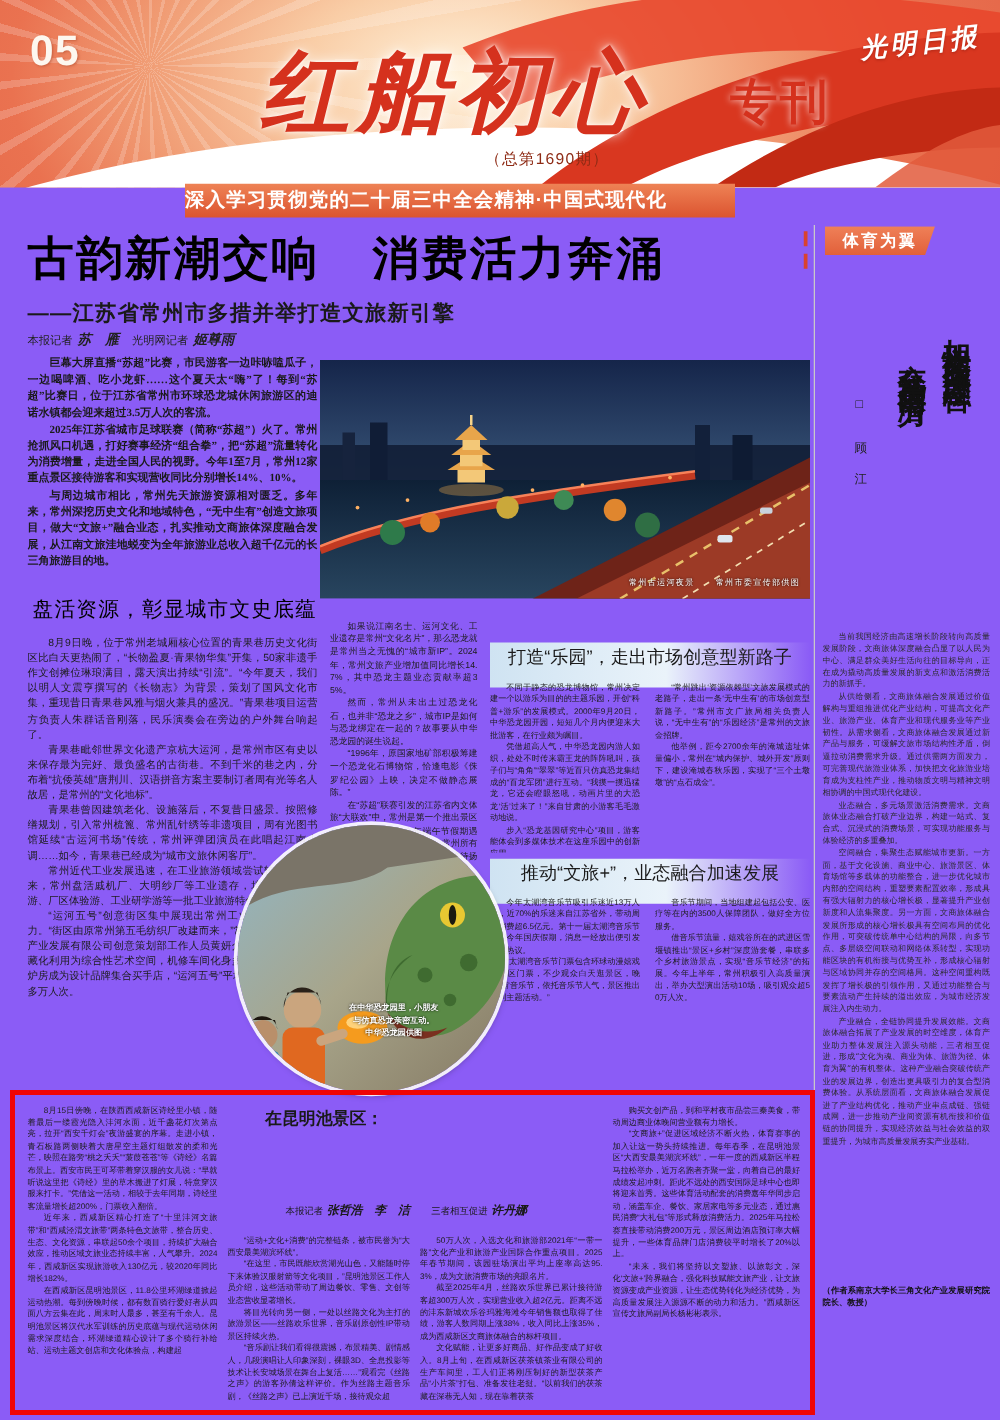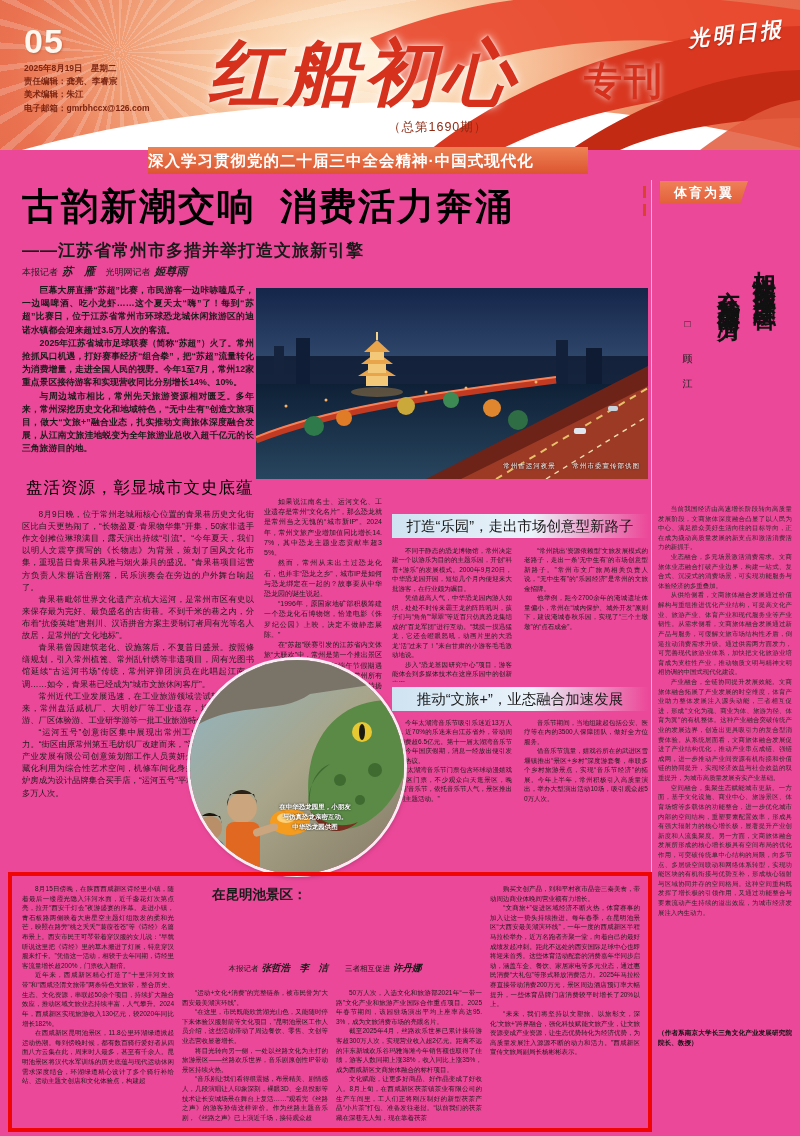--- a/index.html
+++ b/index.html
@@ -1,19 +1,19 @@
 <!DOCTYPE html>
 <html><head>
 <meta charset="utf-8">
 <style>
   * { margin:0; padding:0; box-sizing:border-box; }
   html,body { background:#888; }
   .page {
     position:relative; width:800px; height:1136px; margin:0 auto;
-    background:#ec4899; overflow:hidden;
+    background:#8b5cf6; overflow:hidden;
     font-family:"Liberation Sans", sans-serif; color:#1a1a1a;
   }
 
   
   .header { position:absolute; left:0; top:0; width:800px; height:150px; overflow:hidden;
     background:radial-gradient(ellipse 460px 280px at 46% 42%, #fff3dd 0%, #f9cda6 28%, #f09a72 56%, #ea7250 78%, #e5684a 100%); }
   .rays { position:absolute; left:-60px; top:-90px; width:560px; height:340px; opacity:.55;
     background:repeating-conic-gradient(from 195deg at 32% 42%, rgba(255,255,255,.35) 0 3deg, rgba(255,255,255,0) 3deg 11deg); }
   .header-curve { position:absolute; left:-190px; top:102px; width:1210px; height:400px;
     background:#fff; border-radius:50%; }
@@ -35,40 +35,40 @@
   
   .banner { position:absolute; left:148px; top:147px; width:440px; height:27px;
     background:linear-gradient(180deg,#ee8255,#dc5430); color:#fff; font-weight:bold;
     font-size:15.5px; letter-spacing:1px; text-align:left; line-height:27px; }
   .banner:before, .banner:after { content:""; position:absolute; top:3px; width:34px; height:21px;
     background:#f2ad8b; z-index:-1; }
   .banner:before { left:-18px; transform:skewX(-20deg); }
   .banner:after  { right:-18px; transform:skewX(-20deg); }
 
   
-  .headline { position:absolute; left:22px; top:182px; width:625px; display:flex; gap:24px;
+  .headline { position:absolute; left:22px; top:182px; width:625px; display:flex; gap:42px;
     font-family:"DejaVu Serif", serif; font-weight:bold; font-size:37px; letter-spacing:2px; color:#000; }
   .subhead { position:absolute; left:22px; top:239px; font-size:17px; font-weight:bold; letter-spacing:1px; }
   .byline { position:absolute; left:22px; top:264px; font-size:9px; color:#222; }
   .byline b { font-family:Liberation Serif, serif; font-size:11px; font-style:italic; margin:0 8px 0 4px; }
 
   
   .lead { position:absolute; left:22px; top:284px; width:232px; height:194px; overflow:hidden;
-    font-family:Liberation Sans, sans-serif; font-weight:bold; font-size:8.8px; line-height:1.5;
+    font-family:Liberation Serif, serif; font-weight:bold; font-size:8.8px; line-height:1.5;
     text-align:justify; word-break:break-all; }
   .lead p { text-indent:2em; }
   .main-photo { position:absolute; left:256px; top:288px; width:392px; height:191px; overflow:hidden; }
   .photo-caption { position:absolute; left:256px; top:462px; width:384px; text-align:right;
     font-size:6.5px; color:#fff; text-shadow:0 0 2px #000; letter-spacing:1px; }
   .photo-caption span { margin-left:14px; }
 
   
   .sec-title { position:absolute; font-family:"DejaVu Serif", serif; font-weight:normal; color:#000; }
   .sec-title-1 { left:26px; top:477px; font-size:16.5px; letter-spacing:1px; }
-  .band { position:absolute; left:392px; width:256px; height:24px; text-align:center; line-height:24px;
+  .band { position:absolute; left:392px; width:256px; height:36px; text-align:center; line-height:24px;
     font-size:14.5px; background:linear-gradient(90deg,#cfe3f2,#eaf3fa 55%,rgba(255,255,255,0)); }
   .band-2 { top:514px; } .band-3 { top:687px; }
   .coltext { position:absolute; overflow:hidden; text-align:justify; word-break:break-all;
     line-height:1.46; color:#1c1c1c; }
   .coltext p { text-indent:2em; }
   .c-s1a { left:22px;  top:508px; width:232px; height:358px; font-size:8.3px; }
   .c-s1b { left:264px; top:497px; width:118px; height:370px; font-size:7px; }
   .c-s2a { left:392px; top:546px; width:120px; height:136px; font-size:6.5px; }
   .c-s2b { left:524px; top:546px; width:124px; height:136px; font-size:6.5px; }
   .c-s3a { left:392px; top:718px; width:120px; height:148px; font-size:6.5px; }
@@ -125,26 +125,20 @@
   <div class="header">
     <div class="rays"></div>
     <div class="header-curve"></div>
     <svg class="ribbon-svg" viewBox="0 0 430 150">
       <path d="M0,38 C120,-10 240,-18 430,10 L430,64 C300,22 150,40 40,86 Z" fill="#e8472c" opacity="0.9"></path>
       <path d="M60,150 C160,70 300,30 430,26 L430,92 C330,86 200,112 130,150 Z" fill="#d93720"></path>
       <path d="M200,150 C280,96 360,72 430,70 L430,118 C360,118 290,132 250,150 Z" fill="#c22a14"></path>
       <path d="M330,150 C370,120 400,104 430,100 L430,150 Z" fill="#e25a3c" opacity="0.85"></path>
     </svg>
     <div class="page-num">05</div>
-    <div class="date-block">
-      <div>2025年8月19日　星期二</div>
-      <div>责任编辑：龚亮、李睿宸</div>
-      <div>美术编辑：朱江</div>
-      <div>电子邮箱：gmrbhccx@126.com</div>
-    </div>
     <div class="masthead">红船初心</div>
     <div class="masthead-suffix">专刊</div>
     <div class="issue-no">（总第1690期）</div>
     <div class="paper-name">光明日报</div>
   </div>
 
   <div class="banner">深入学习贯彻党的二十届三中全会精神·中国式现代化</div>
 
   <div class="headline">
     <span>古韵新潮交响</span>
@@ -293,24 +287,24 @@
   </div>
 
   <div class="v-divider"></div>
   <div class="red-marks"><i></i><i></i></div>
   <div class="expert-badge">体育为翼</div>
   <div class="v-title v-t1">加快文商旅体深度融合</div>
   <div class="v-title v-t2">充分释放内需潜力</div>
   <div class="v-author">□ 顾　江</div>
   <div class="expert-body">
       <p>当前我国经济由高速增长阶段转向高质量发展阶段，文商旅体深度融合凸显了以人民为中心、满足群众美好生活向往的目标导向，正在成为撬动高质量发展的新支点和激活消费活力的新抓手。</p>
+      <p>从供给侧看，文商旅体融合发展通过价值解构与重组推进优化产业结构，可提高文化产业、旅游产业、体育产业和现代服务业等产业韧性。从需求侧看，文商旅体融合发展通过新产品与服务，可缓解文旅市场结构性矛盾，倒逼拉动消费需求升级。通过供需两方面发力，可完善现代旅游业体系，加快把文化旅游业培育成为支柱性产业，推动物质文明与精神文明相协调的中国式现代化建设。</p>
       <p>业态融合，多元场景激活消费需求。文商旅体业态融合打破产业边界，构建一站式、复合式、沉浸式的消费场景，可实现功能服务与体验经济的多重叠加。</p>
-      <p>从供给侧看，文商旅体融合发展通过价值解构与重组推进优化产业结构，可提高文化产业、旅游产业、体育产业和现代服务业等产业韧性。从需求侧看，文商旅体融合发展通过新产品与服务，可缓解文旅市场结构性矛盾，倒逼拉动消费需求升级。通过供需两方面发力，可完善现代旅游业体系，加快把文化旅游业培育成为支柱性产业，推动物质文明与精神文明相协调的中国式现代化建设。</p>
+      <p>空间融合，集聚生态赋能城市更新。一方面，基于文化设施、商业中心、旅游景区、体育场馆等多载体的功能整合，进一步优化城市内部的空间结构，重塑要素配置效率，形成具有强大辐射力的核心增长极，显著提升产业创新度和人流集聚度。另一方面，文商旅体融合发展所形成的核心增长极具有空间布局的优化作用，可突破传统单中心结构的局限，向多节点、多层级空间联动和网络体系转型，实现功能区块的有机衔接与优势互补，形成核心辐射与区域协同并存的空间格局。这种空间重构既发挥了增长极的引领作用，又通过功能整合与要素流动产生持续的溢出效应，为城市经济发展注入内生动力。</p>
       <p>产业融合，全链协同提升发展效能。文商旅体融合拓展了产业发展的时空维度，体育产业助力整体发展注入源头动能，三者相互促进，形成“文化为魂、商业为体、旅游为径、体育为翼”的有机整体。这种产业融合突破传统产业的发展边界，创造出更具吸引力的复合型消费体验。从系统层面看，文商旅体融合发展促进了产业结构优化，推动产业串点成链、强链成网，进一步推动产业间资源有机衔接和价值链的协同提升，实现经济效益与社会效益的双重提升，为城市高质量发展夯实产业基础。</p>
-      <p>空间融合，集聚生态赋能城市更新。一方面，基于文化设施、商业中心、旅游景区、体育场馆等多载体的功能整合，进一步优化城市内部的空间结构，重塑要素配置效率，形成具有强大辐射力的核心增长极，显著提升产业创新度和人流集聚度。另一方面，文商旅体融合发展所形成的核心增长极具有空间布局的优化作用，可突破传统单中心结构的局限，向多节点、多层级空间联动和网络体系转型，实现功能区块的有机衔接与优势互补，形成核心辐射与区域协同并存的空间格局。这种空间重构既发挥了增长极的引领作用，又通过功能整合与要素流动产生持续的溢出效应，为城市经济发展注入内生动力。</p>
     </div>
   <div class="expert-attrib">（作者系南京大学长三角文化产业发展研究院院长、教授）</div>
 
   <div class="b-col b-c1">
       <p>8月15日傍晚，在陕西西咸新区诗经里小镇，随着最后一缕霞光隐入沣河水面，近千盏花灯次第点亮，拉开“西安千灯会”夜游盛宴的序幕。走进小镇，青石板路两侧映着大唐星空主题灯组散发的柔和光芒，映照在路旁“桃之夭夭”“蒹葭苍苍”等《诗经》名篇布景上。西安市民王可琴带着穿汉服的女儿说：“早就听说这里把《诗经》里的草木搬进了灯展，特意穿汉服来打卡。”凭借这一活动，相较于去年同期，诗经里客流量增长超200%，门票收入翻倍。</p>
       <p>近年来，西咸新区精心打造了“十里沣河文旅带”和“西咸泾渭文旅带”两条特色文旅带，整合历史、生态、文化资源，串联起50余个项目，持续扩大融合效应，推动区域文旅业态持续丰富，人气攀升。2024年，西咸新区实现旅游收入130亿元，较2020年同比增长182%。</p>
       <p>在西咸新区昆明池景区，11.8公里环湖绿道掀起运动热潮。每到傍晚时候，都有数百骑行爱好者从四面八方云集在此，周末时人最多，甚至有千余人。昆明池景区将汉代水军训练的历史底蕴与现代运动休闲需求深度结合，环湖绿道精心设计了多个骑行补给站、运动主题文创店和文化体验点，构建起</p>
     </div>
   <div class="b-kicker">在昆明池景区：</div>
   <div class="b-byline">

